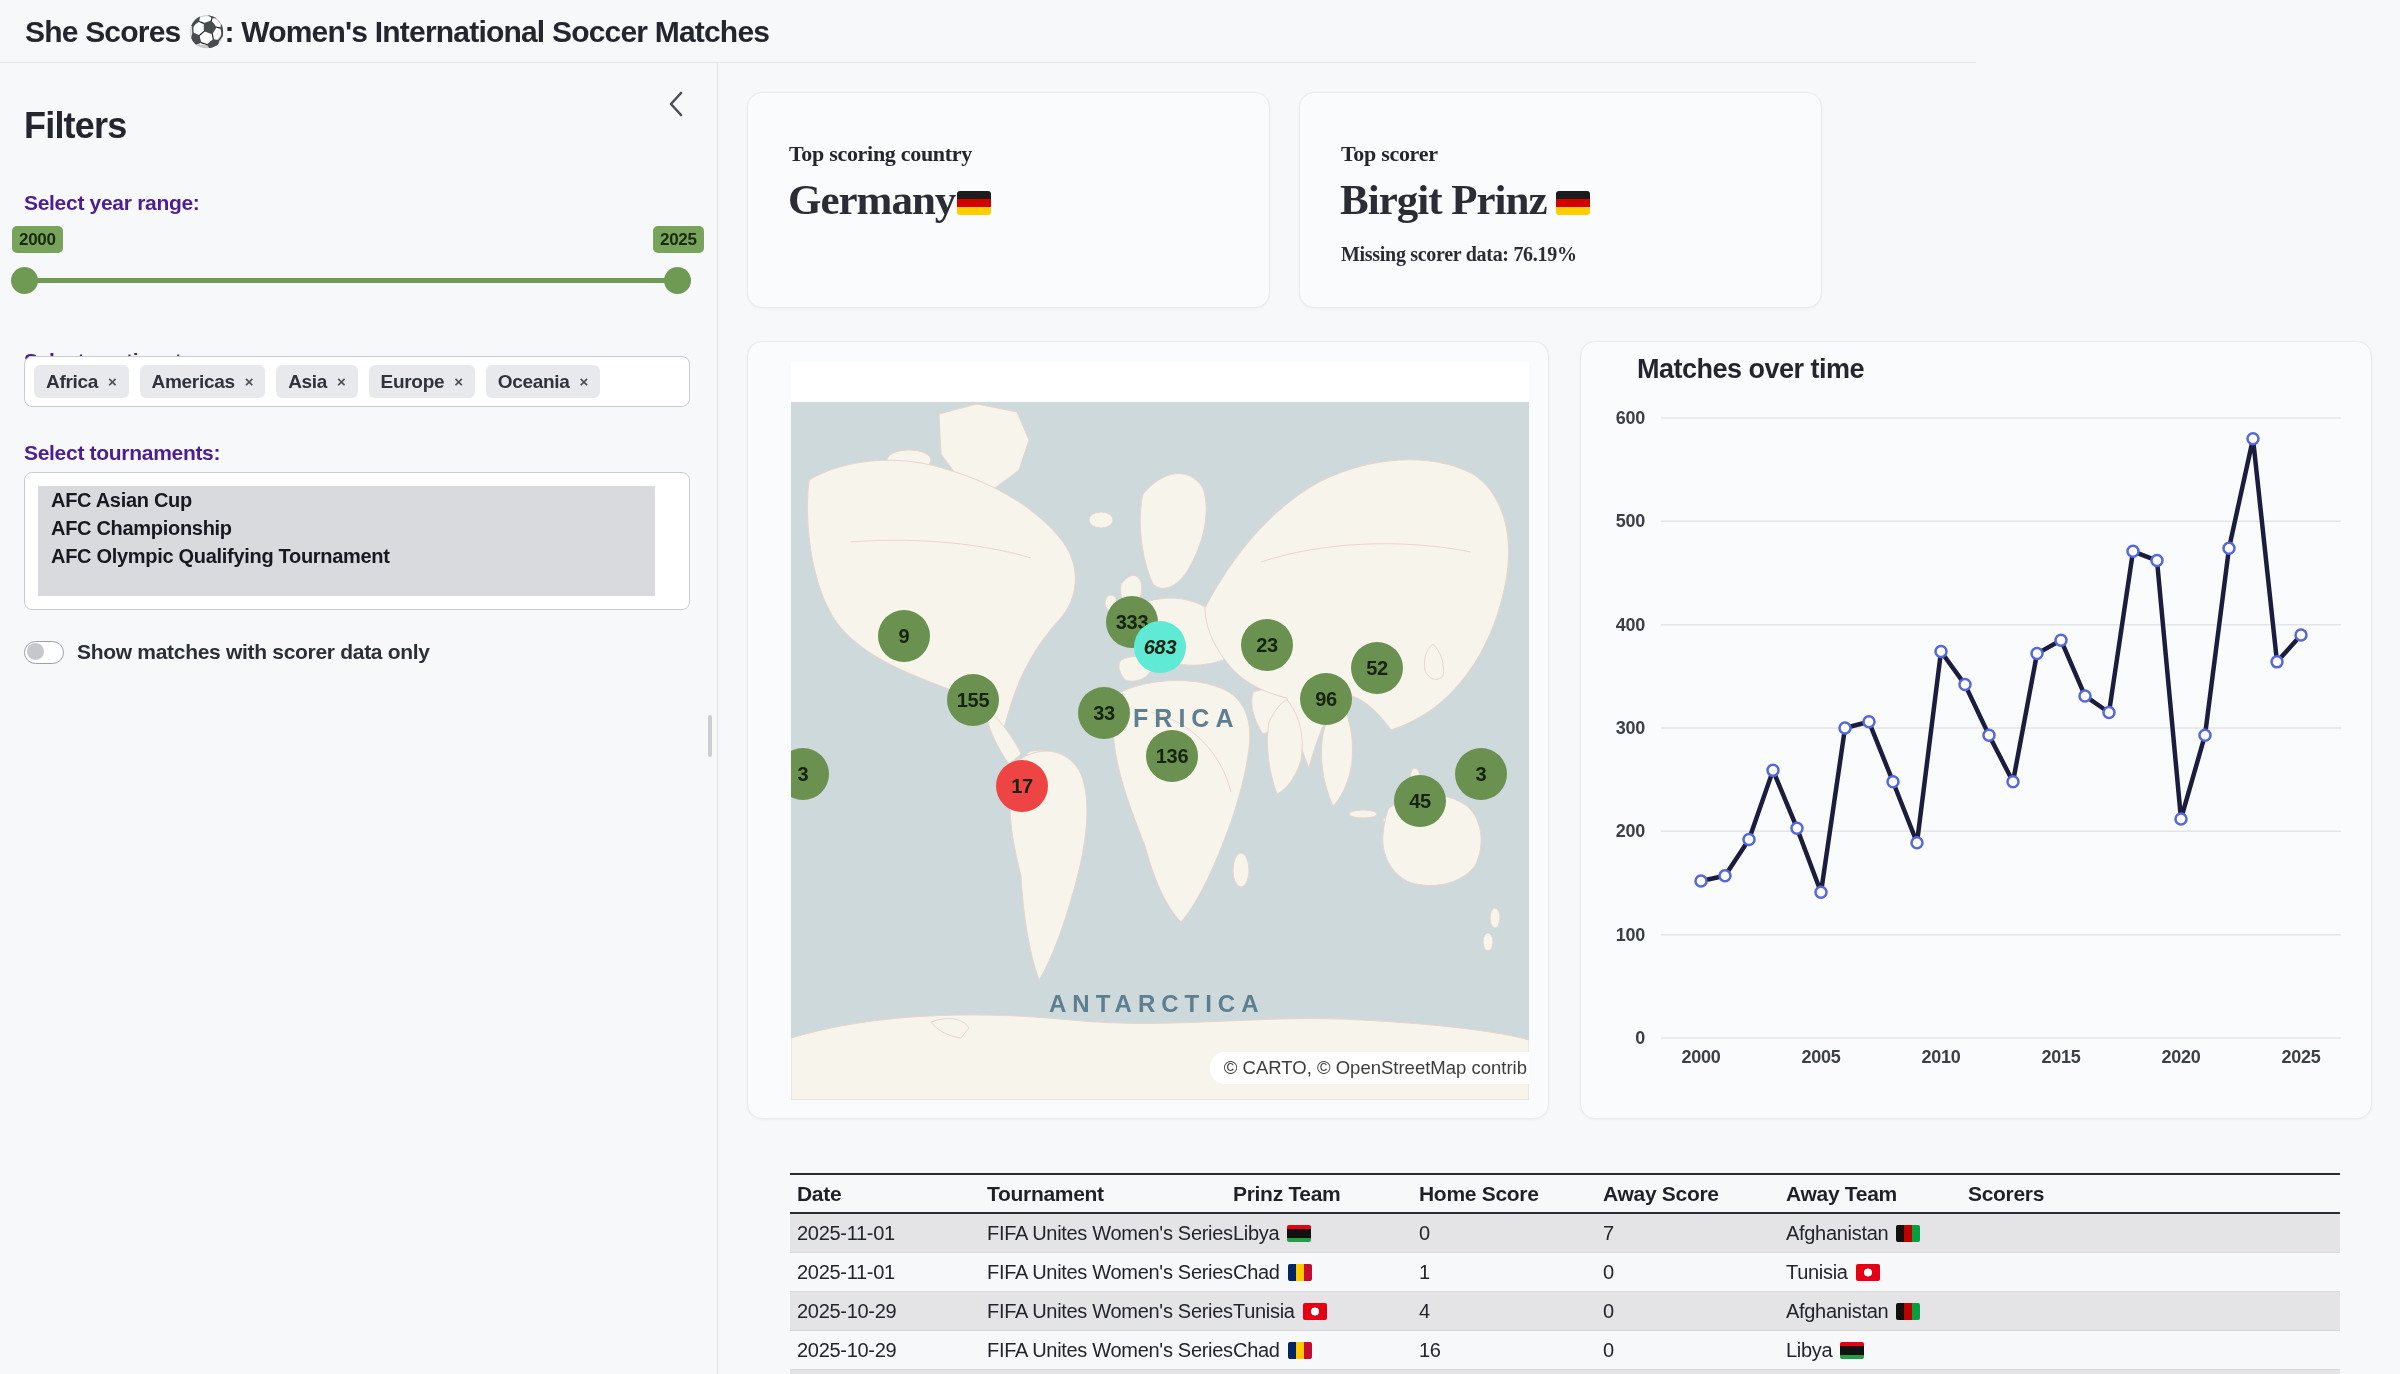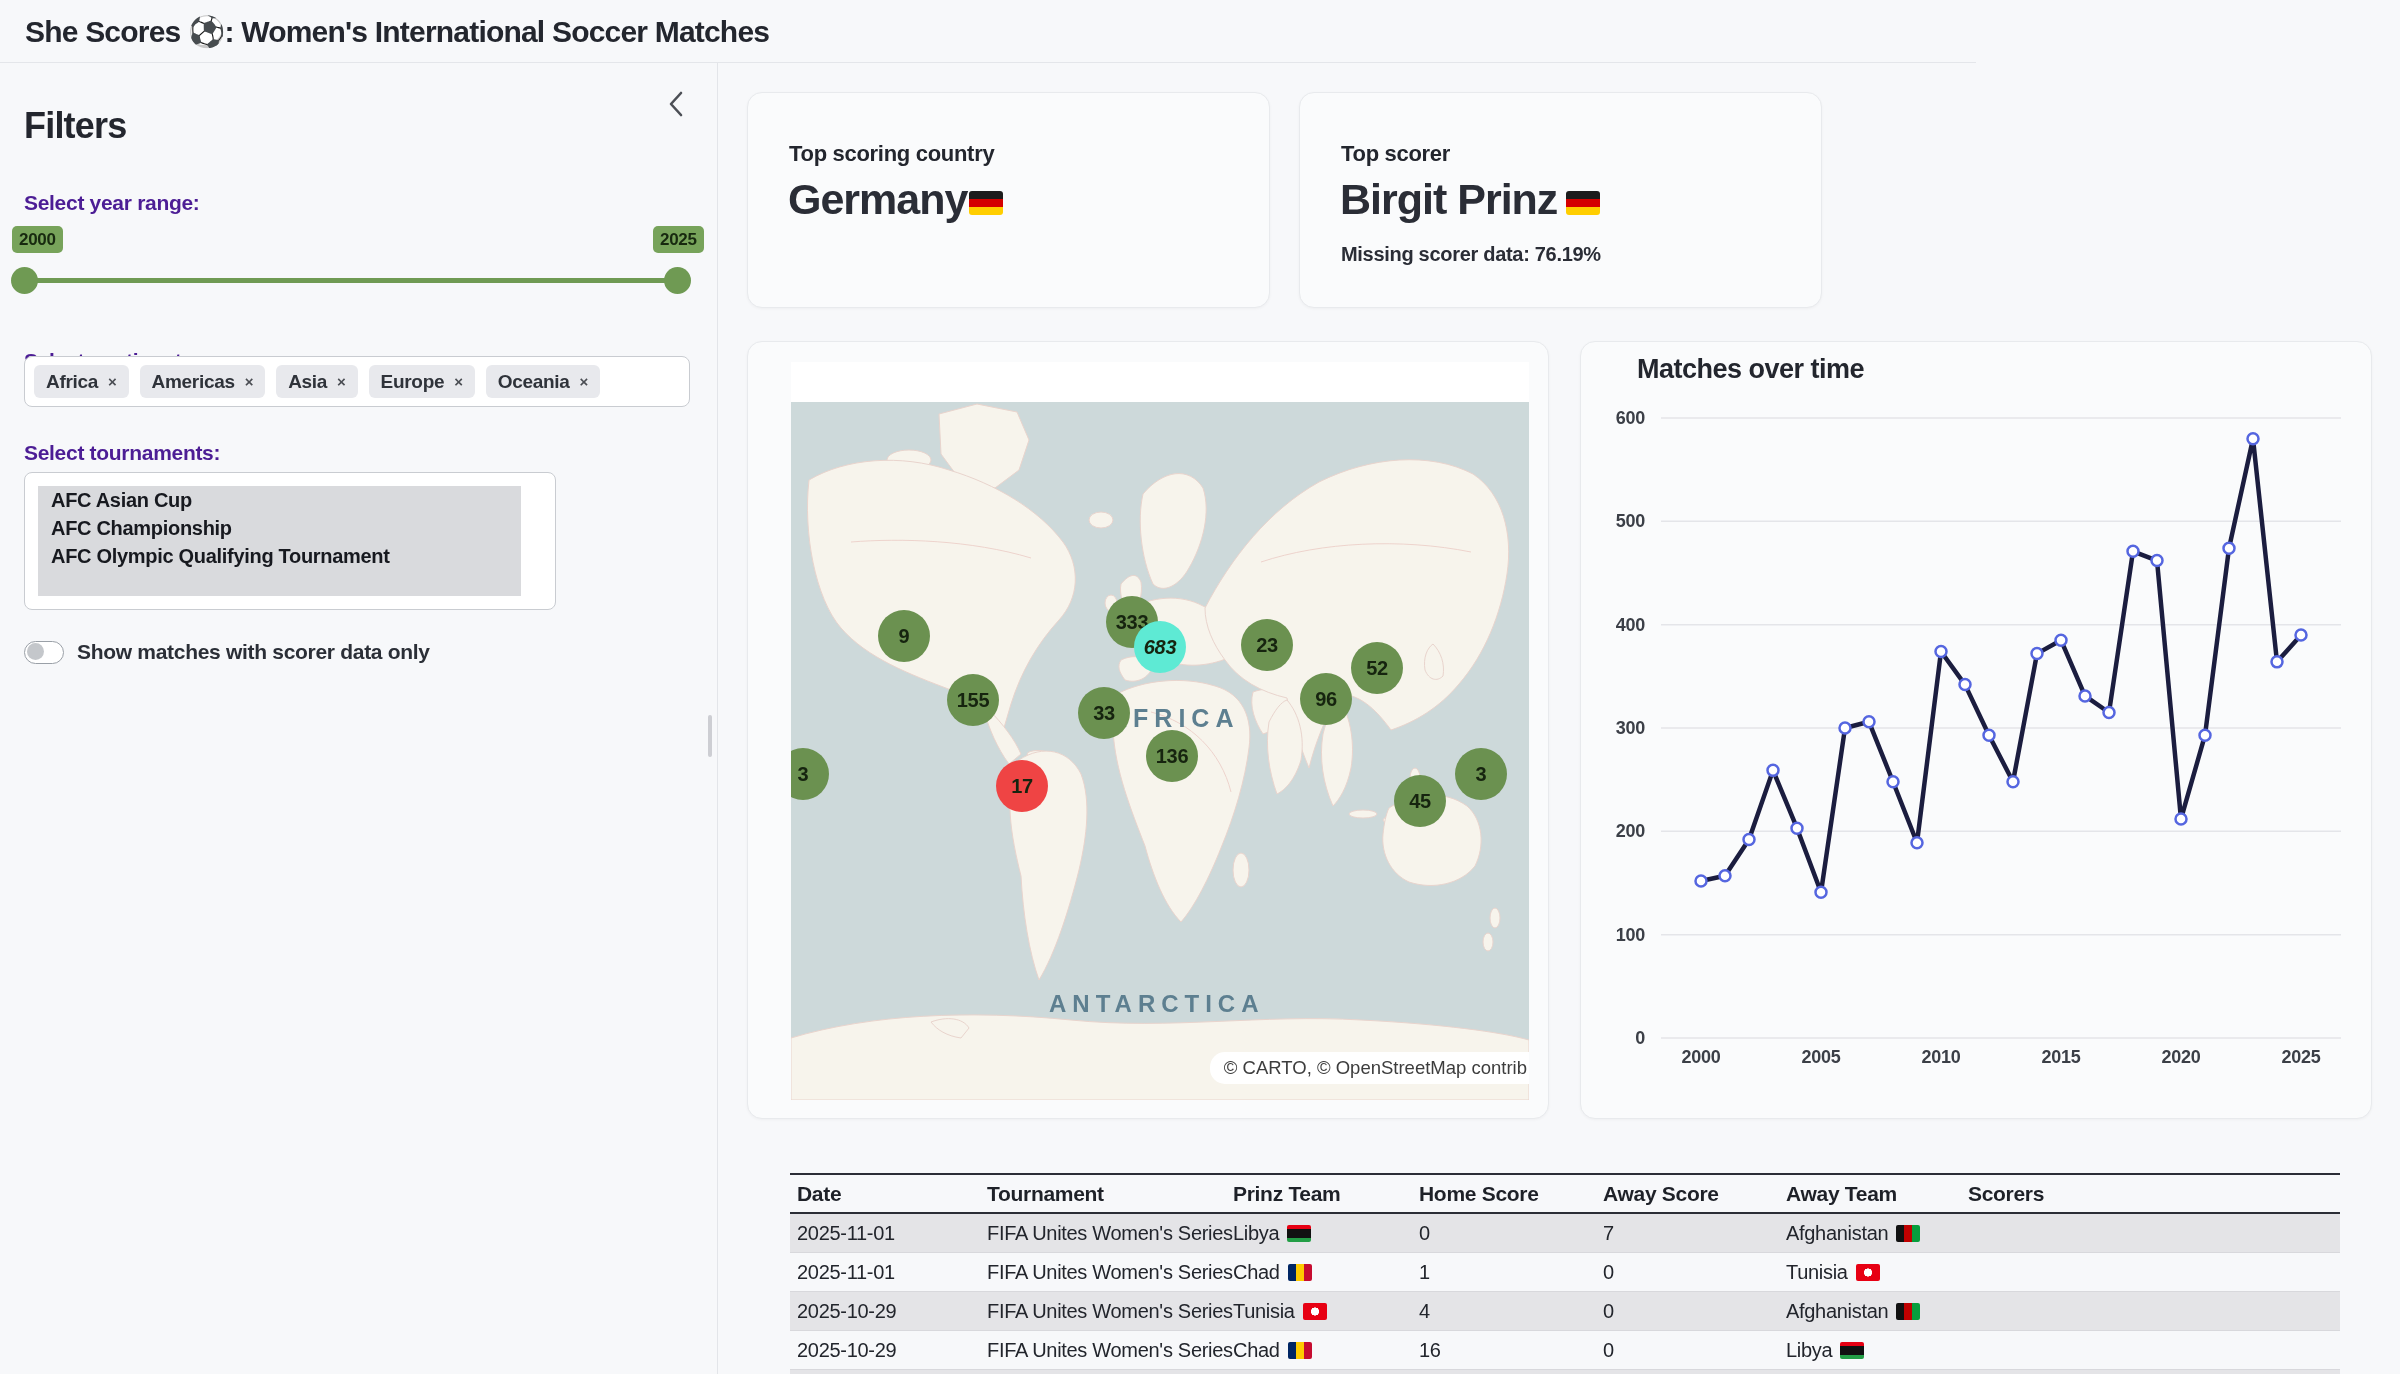--- a/index.html
+++ b/index.html
@@ -24,35 +24,35 @@
     display:flex; align-items:center; justify-content:center; }
   .badge-min { left:12px; } .badge-max { left:653px; }
   .slider-track { position:absolute; left:24px; top:215px; width:654px; height:5px; background:#6f9a53; border-radius:3px; }
   .slider-handle { position:absolute; top:-11px; width:27px; height:27px; border-radius:50%; background:#6f9a53; cursor:pointer; }
   .handle-start { left:-13px; } .handle-end { right:-13px; }
   .chips-box { position:absolute; left:24px; top:293px; width:666px; height:51px;
     background:#ffffff; border:1px solid #c9ccd1; border-radius:8px; display:flex; align-items:center; padding:0 9px; gap:11px; }
   .chip { background:#e8e9ed; border-radius:6px; height:33px; padding:0 12px; display:flex; align-items:center;
     font-size:19px; font-weight:600; color:#2f333a; cursor:pointer; }
   .chip .x { margin-left:10px; font-size:15px; color:#4b4e54; }
-  .listbox { position:absolute; left:24px; top:409px; width:532px; height:138px;
+  .listbox { position:absolute; left:24px; top:409px; width:666px; height:138px;
     background:#ffffff; border:1px solid #c9ccd1; border-radius:8px; padding:13px 34px 13px 13px; }
   .listbox-inner { width:100%; height:100%; background:#d9dadd; }
   .list-option { height:28px; line-height:28px; padding-left:13px; font-size:20px; font-weight:600;
     color:#17191f; white-space:nowrap; overflow:hidden; cursor:default; }
   .toggle-row { position:absolute; left:24px; top:577px; display:flex; align-items:center; gap:13px; }
   .toggle { width:40px; height:23px; border:1.5px solid #9aa0a7; border-radius:12px; background:#fff; position:relative; cursor:pointer; }
   .toggle-knob { position:absolute; left:2px; top:1.5px; width:17px; height:17px; border-radius:50%; background:#c4c7cb; }
   .toggle-label { font-size:21px; font-weight:700; color:#2b2f37; }
   .sb-scroll-thumb { position:absolute; right:5px; top:652px; width:4px; height:42px; background:#cdced3; border-radius:2px; }
   
   .main { position:absolute; left:718px; top:63px; width:1682px; height:1311px; }
   .card { position:absolute; background:#fafbfc; border:1px solid #e8eaed; border-radius:15px;
     box-shadow:0 1px 3px rgba(20,22,30,0.04); }
-  .metric-card { top:29px; width:523px; height:216px; }
+  .metric-card { top:29px; width:523px; height:216px;font-family:Liberation Serif, serif; }
   .mc-1 { left:29px; } .mc-2 { left:581px; } .mc-3 { left:1133px; }
   .metric-label { position:absolute; left:41px; top:48px; font-size:22px; font-weight:700; color:#23262e; }
   .metric-value { position:absolute; left:40px; top:82px; font-size:43px; font-weight:700; letter-spacing:-1px; color:#2a2d36; }
   .metric-caption { position:absolute; left:41px; top:150px; font-size:20px; font-weight:700; color:#2a2d36; }
   .flag { display:inline-block; width:34px; height:24px; border-radius:3px; vertical-align:-1px; margin-left:9px; }
   .flag-sm { width:24px; height:17px; border-radius:2px; margin-left:8px; vertical-align:-2px; }
   [data-flag="germany"]     { background:linear-gradient(180deg,#1c1c1c 0 33%,#d40000 33% 66%,#ffce00 66% 100%); }
   [data-flag="libya"]       { background:linear-gradient(180deg,#e70013 0 25%,#111 25% 75%,#239e46 75% 100%); }
   [data-flag="afghanistan"] { background:linear-gradient(90deg,#111 0 33%,#bf0000 33% 66%,#079e3d 66% 100%); }
   [data-flag="chad"]        { background:linear-gradient(90deg,#002664 0 33%,#fecb00 33% 66%,#c60c30 66% 100%); }

